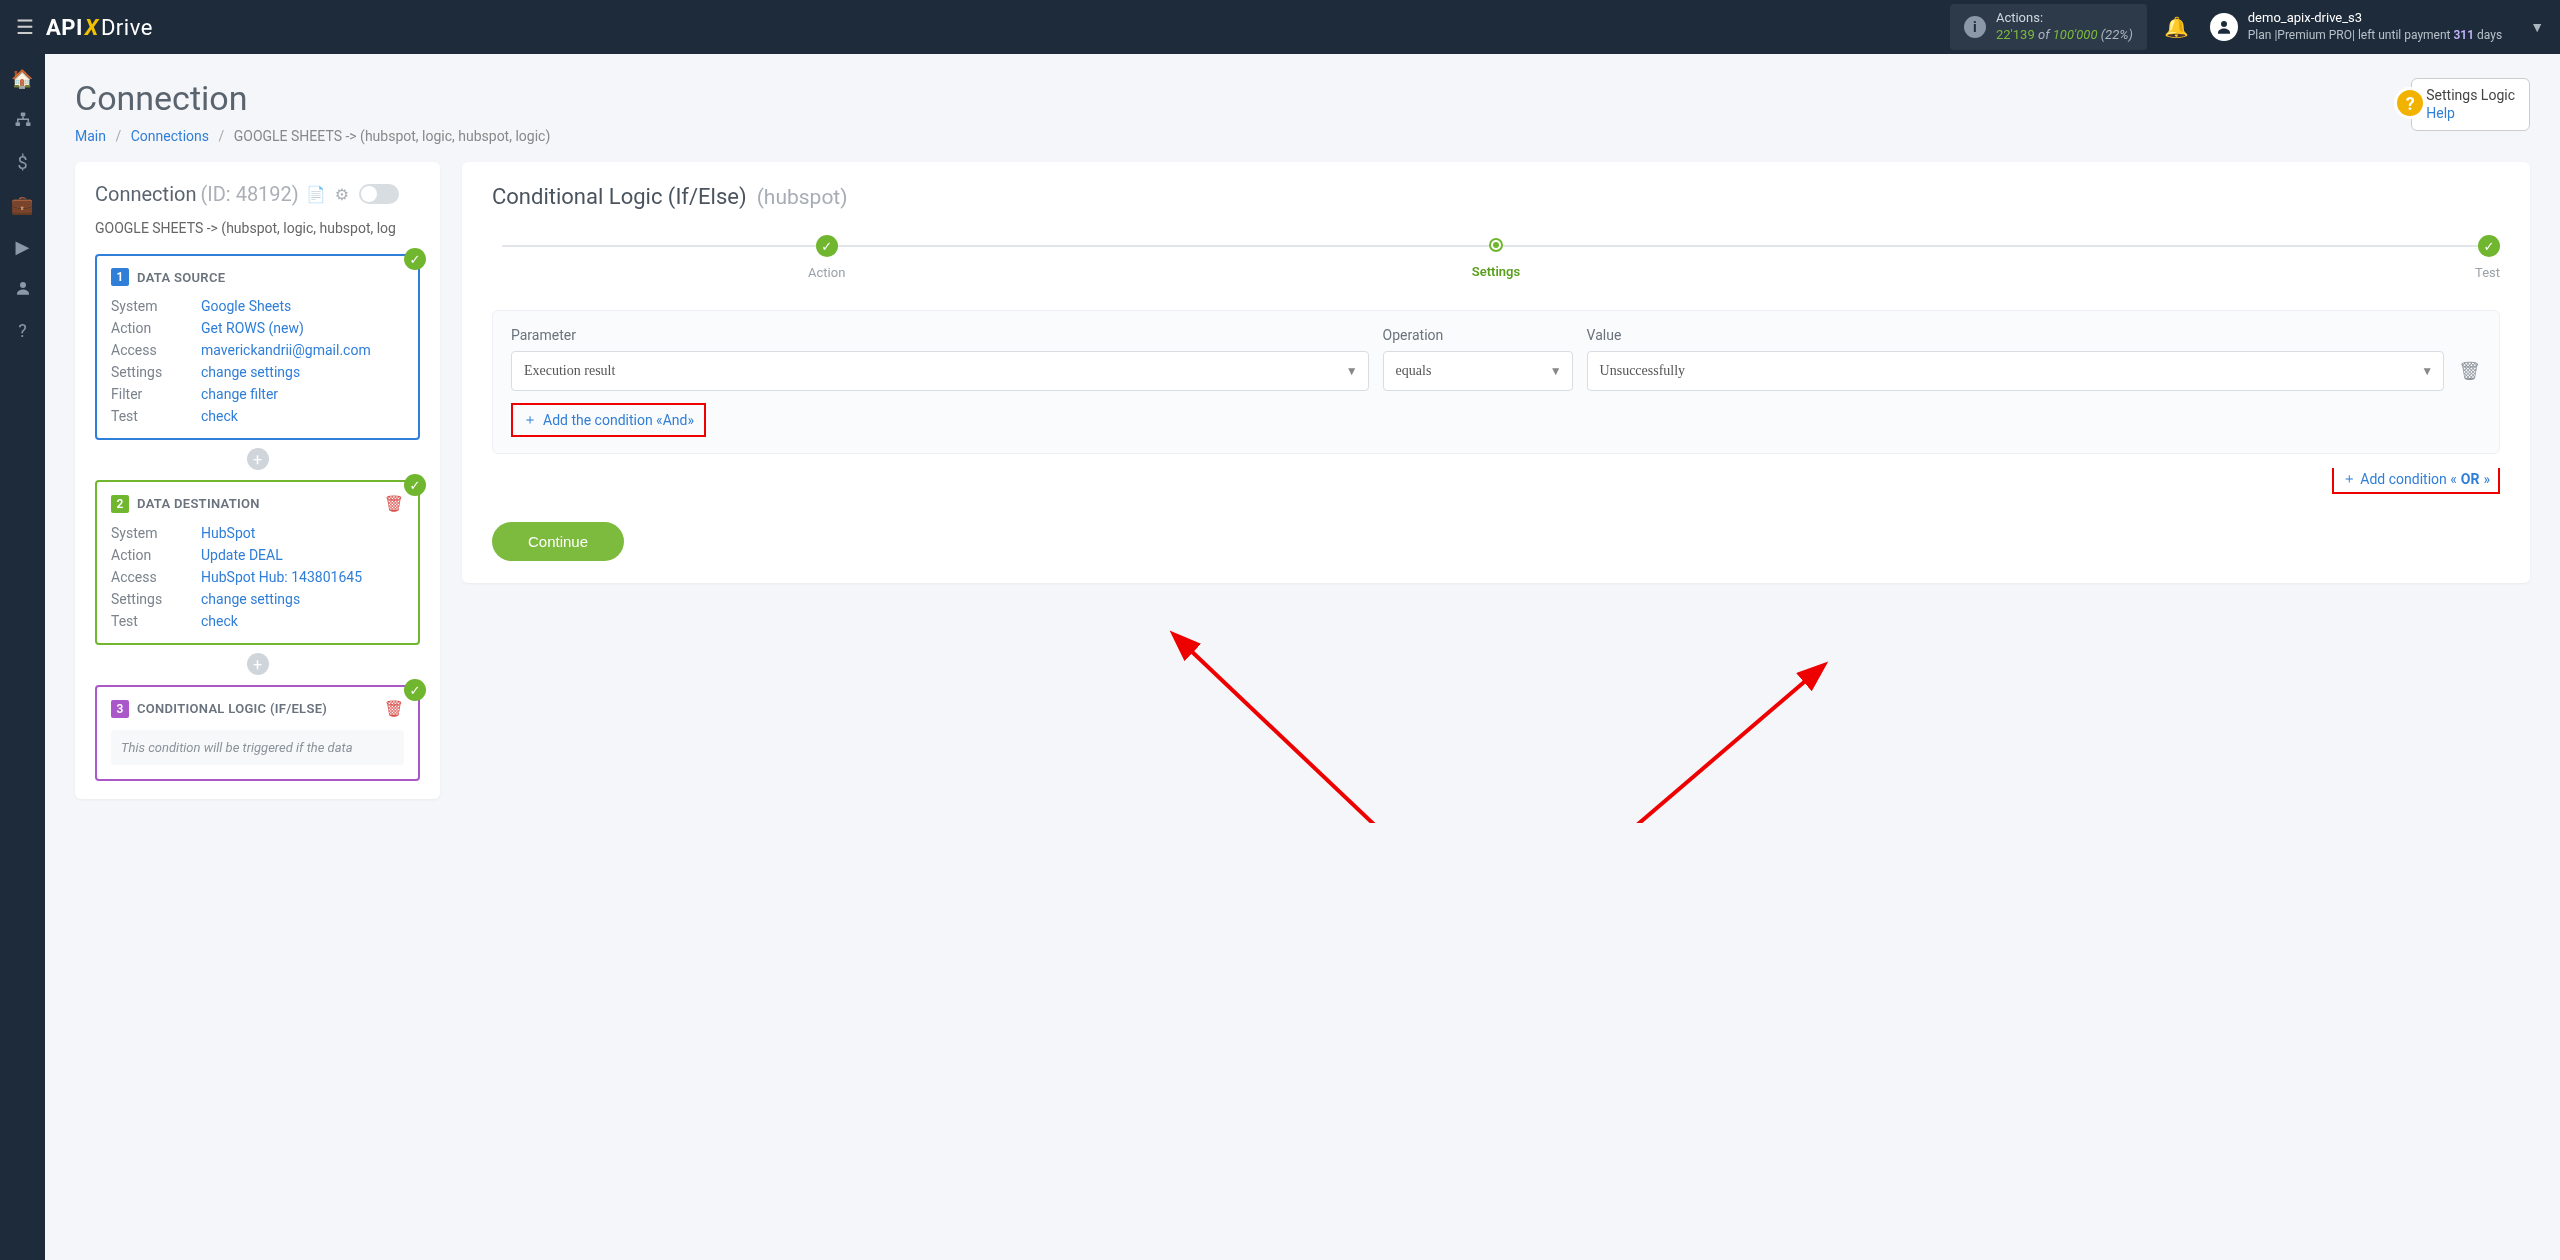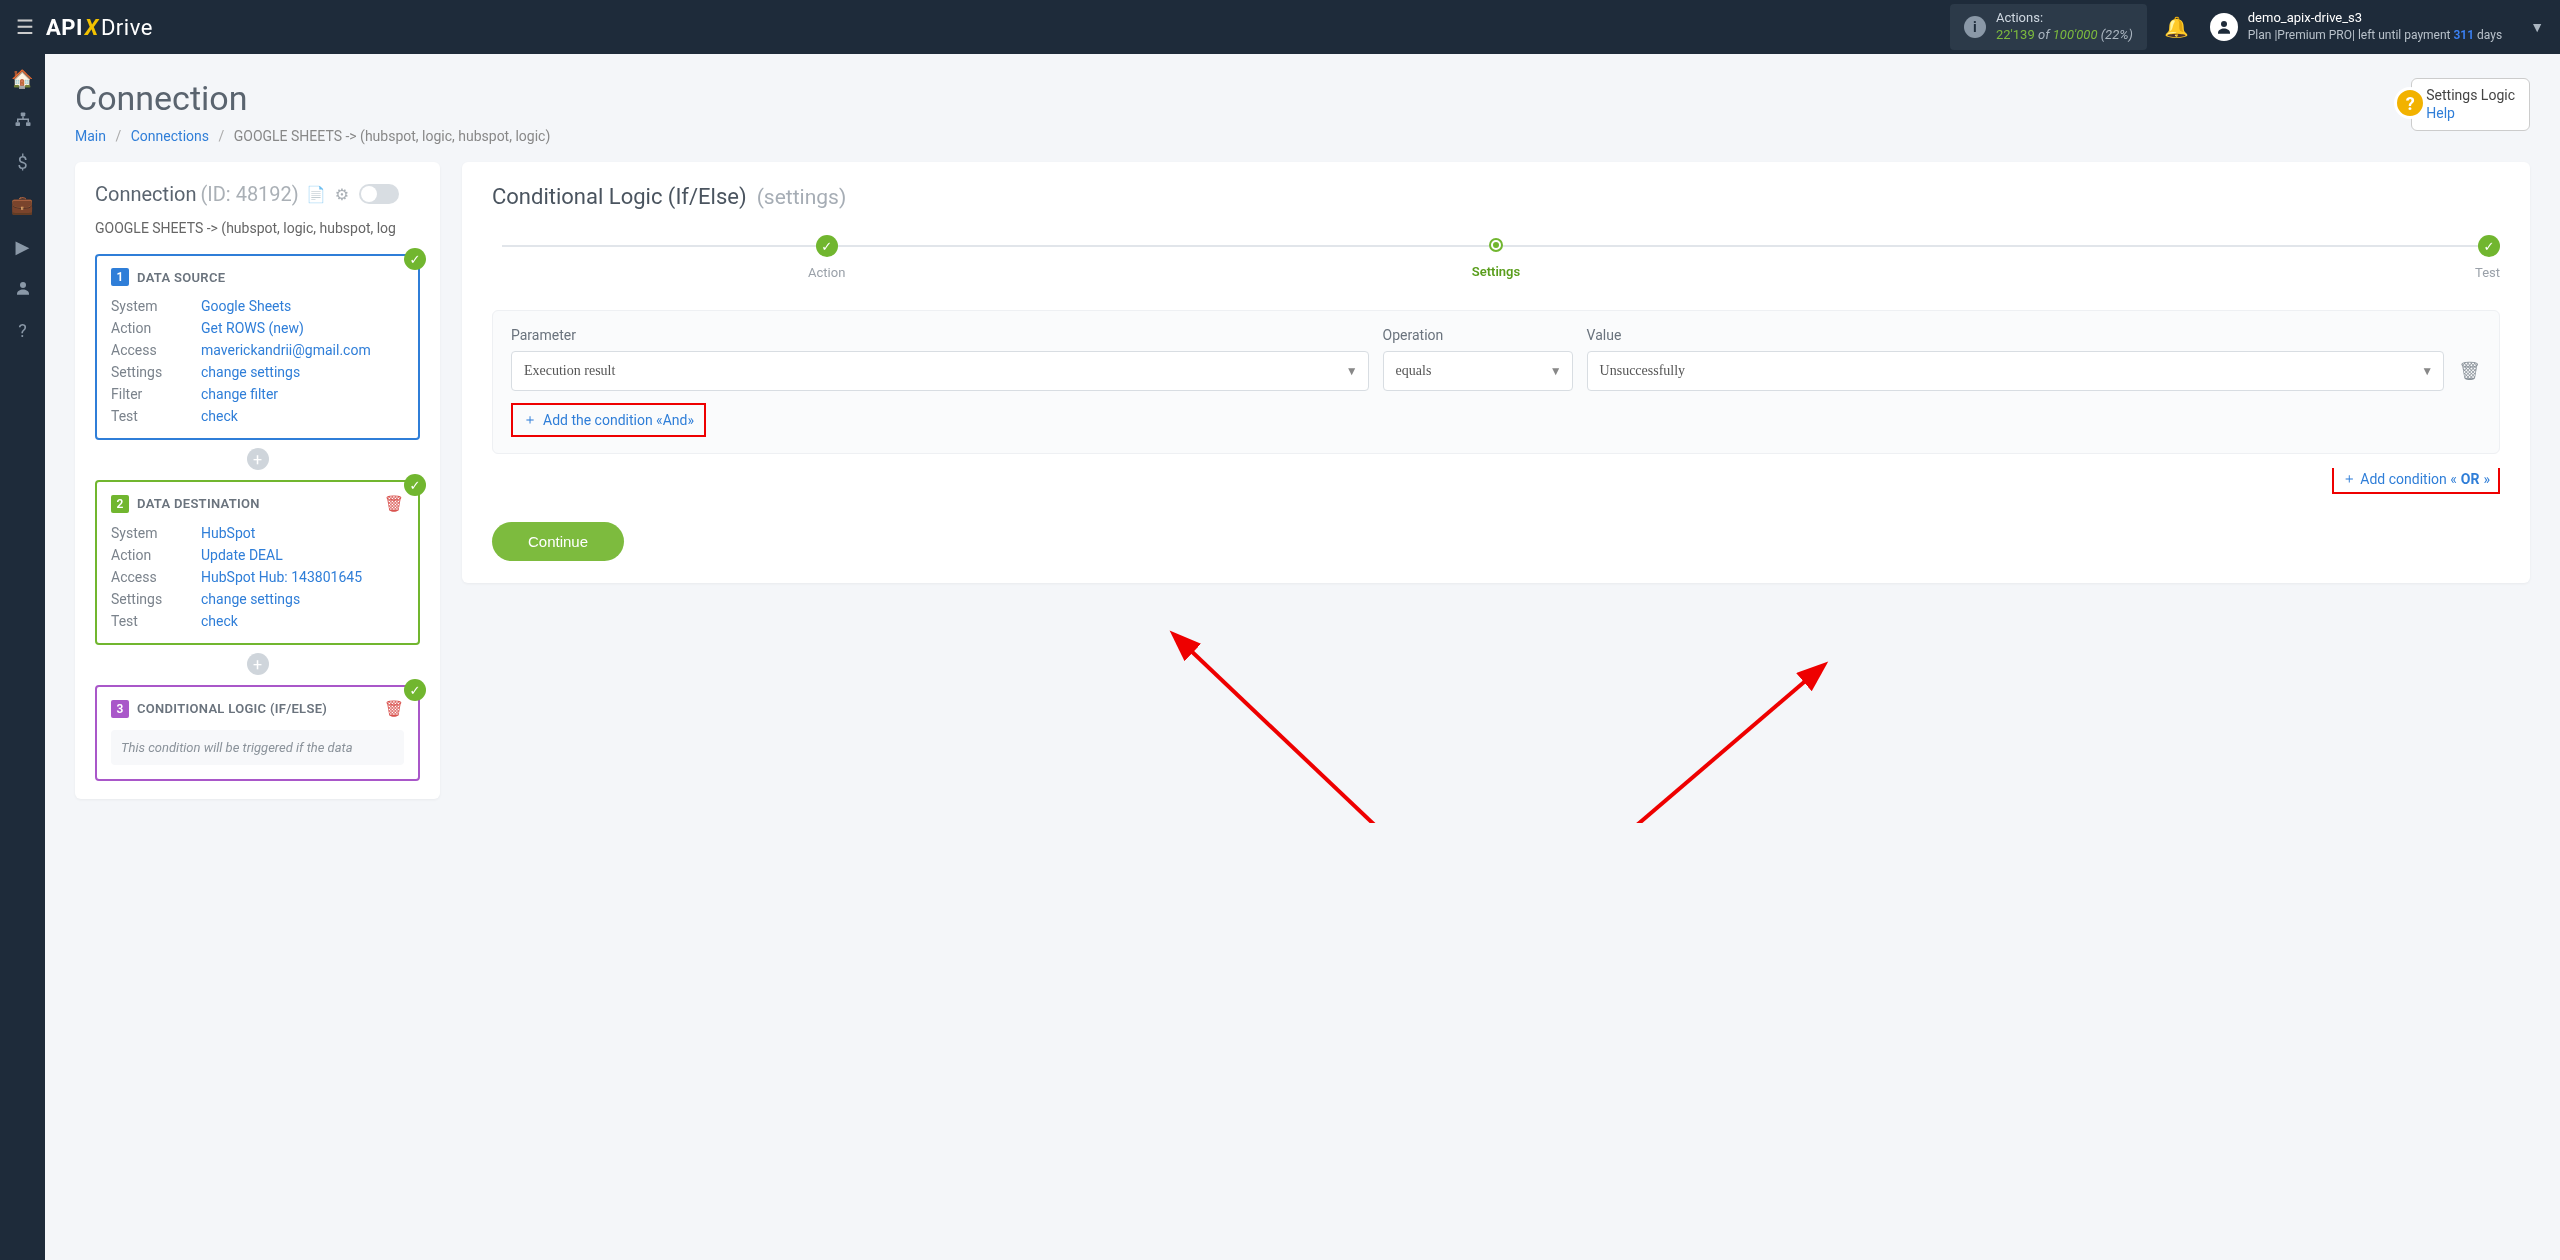--- a/index.html
+++ b/index.html
@@ -20,21 +20,21 @@
 .topbar .actions-text .num1 { color: #7dbb3e; }
 .topbar .actions-text .of { color: #aab5c0; font-style: italic; }
 .topbar .actions-text .num2 { color: #7dbb3e; font-style: italic; }
 .topbar .actions-text .pct { color: #aab5c0; font-style: italic; }
 .topbar .bell { color: #fff; font-size: 20px; margin-right: 20px; cursor: pointer; }
 .topbar .user { display: flex; align-items: center; gap: 10px; cursor: pointer; }
 .topbar .user .avatar { width: 28px; height: 28px; background: #fff; border-radius: 50%; display: flex; align-items: center; justify-content: center; color: #1e2b3a; }
 .topbar .user .uinfo { font-size: 13px; line-height: 1.3; }
 .topbar .user .uname { color: #fff; }
 .topbar .user .plan { color: #b8c1ca; font-size: 12px; }
-.topbar .user .plan .days { color: #3b82f6; font-weight: 600; }
+.topbar .user .plan .days { color: #c4b5fd; font-weight: 600; }
 .topbar .chev { color: #aab5c0; margin-left: 18px; font-size: 14px; }
 
 
 .sidebar { position: fixed; left: 0; top: 54px; bottom: 0; width: 45px; background: #1e2b3a; display: flex; flex-direction: column; align-items: center; padding-top: 12px; gap: 18px; }
 .sidebar .sicon { color: #8a98a7; font-size: 18px; cursor: pointer; width: 24px; height: 24px; display: flex; align-items: center; justify-content: center; }
 
 
 .main { margin-left: 45px; padding: 24px 30px; }
 .page-head { display: flex; align-items: flex-start; justify-content: space-between; margin-bottom: 18px; }
 .page-head h1 { font-size: 34px; font-weight: 400; color: #5a646f; margin-bottom: 10px; }
@@ -258,21 +258,21 @@
           <span class="btitle">CONDITIONAL LOGIC (IF/ELSE)</span>
           <span class="trash">🗑</span>
         </div>
         <div class="note">This condition will be triggered if the data</div>
       </div>
     </div>
 
     <div class="col-right">
       <div class="rhead">
         <span class="rtitle">Conditional Logic (If/Else)</span>
-        <span class="rsub">(settings)</span>
+        <span class="rsub">(hubspot)</span>
       </div>
 
       <div class="stepper">
         <div class="line"></div>
         <div class="step">
           <span class="dot done">✓</span>
           <span class="slabel">Action</span>
         </div>
         <div class="step">
           <span class="dot current"></span>

